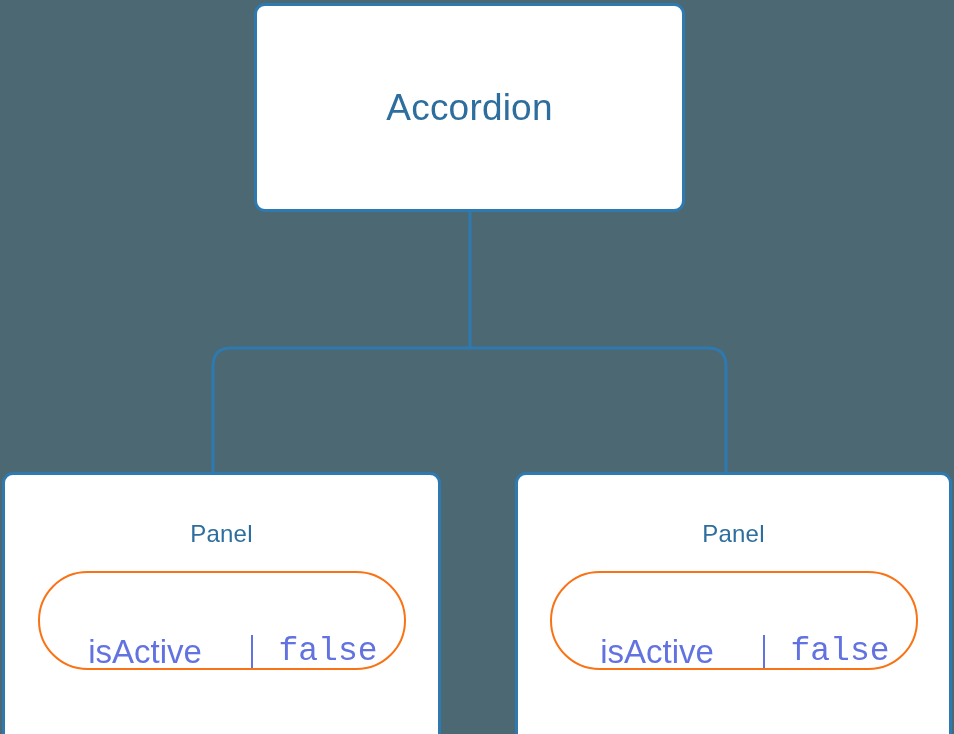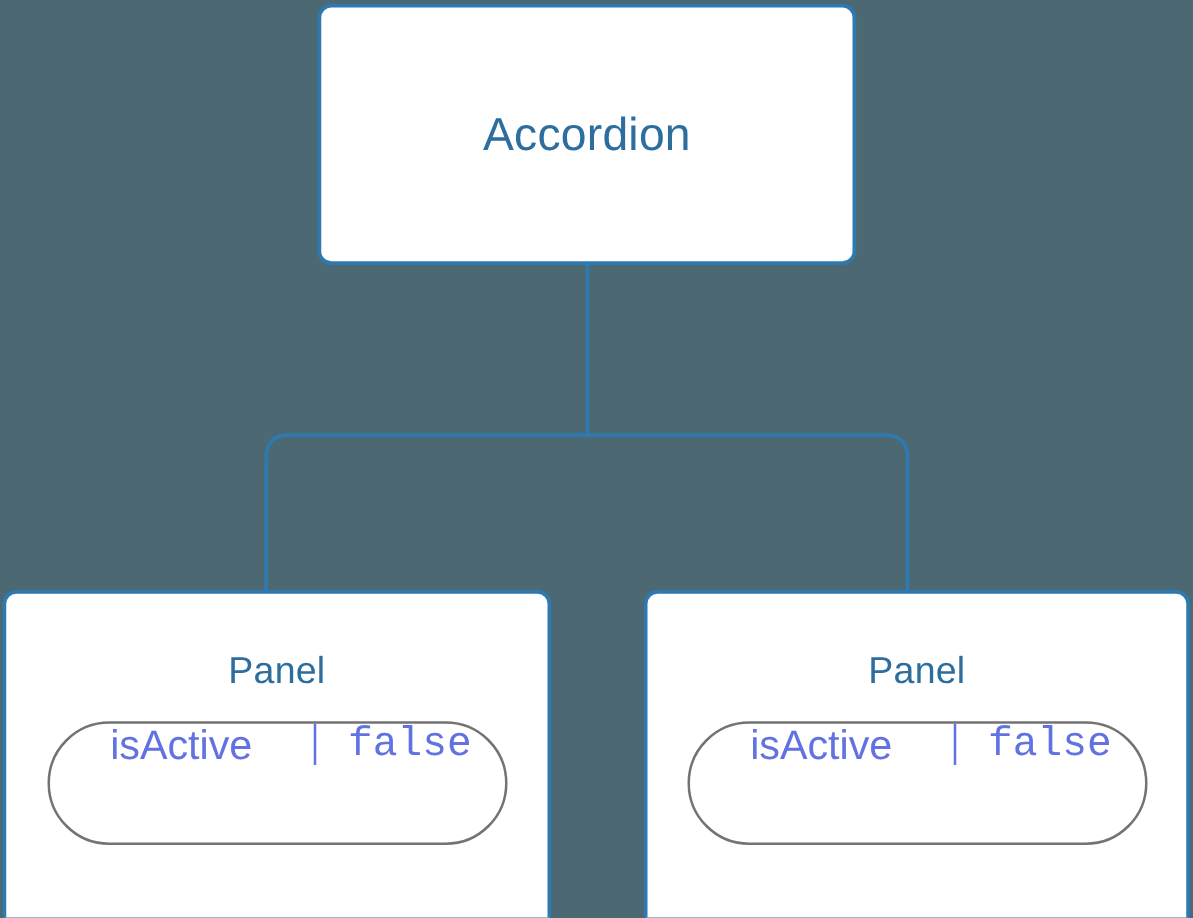--- a/index.html
+++ b/index.html
@@ -68,33 +68,33 @@
 
   .node-title {
     color: #2d6e9e;
     font-size: 37px;
     font-weight: 400;
     letter-spacing: 0.2px;
     line-height: 1;
     white-space: nowrap;
   }
   .node-card.leaf .node-title {
-    font-size: 30px;
+    font-size: 24px;
     margin-top: 47px;
   }
 
   
   .state-pill {
     margin-top: 25px;
     height: 99px;
-    border: 2px solid #737373;
+    border: 2px solid #f97316;
     border-radius: 50px;
     box-sizing: border-box;
     display: flex;
-    align-items: flex-start;
+    align-items: flex-end;
     background: transparent;
   }
   #node-panel-0 .state-pill { width: 368px; }
   #node-panel-1 .state-pill { width: 368px; }
 
   .pill-cell {
     display: flex;
     align-items: center;
     justify-content: center;
     color: #6272e0;

